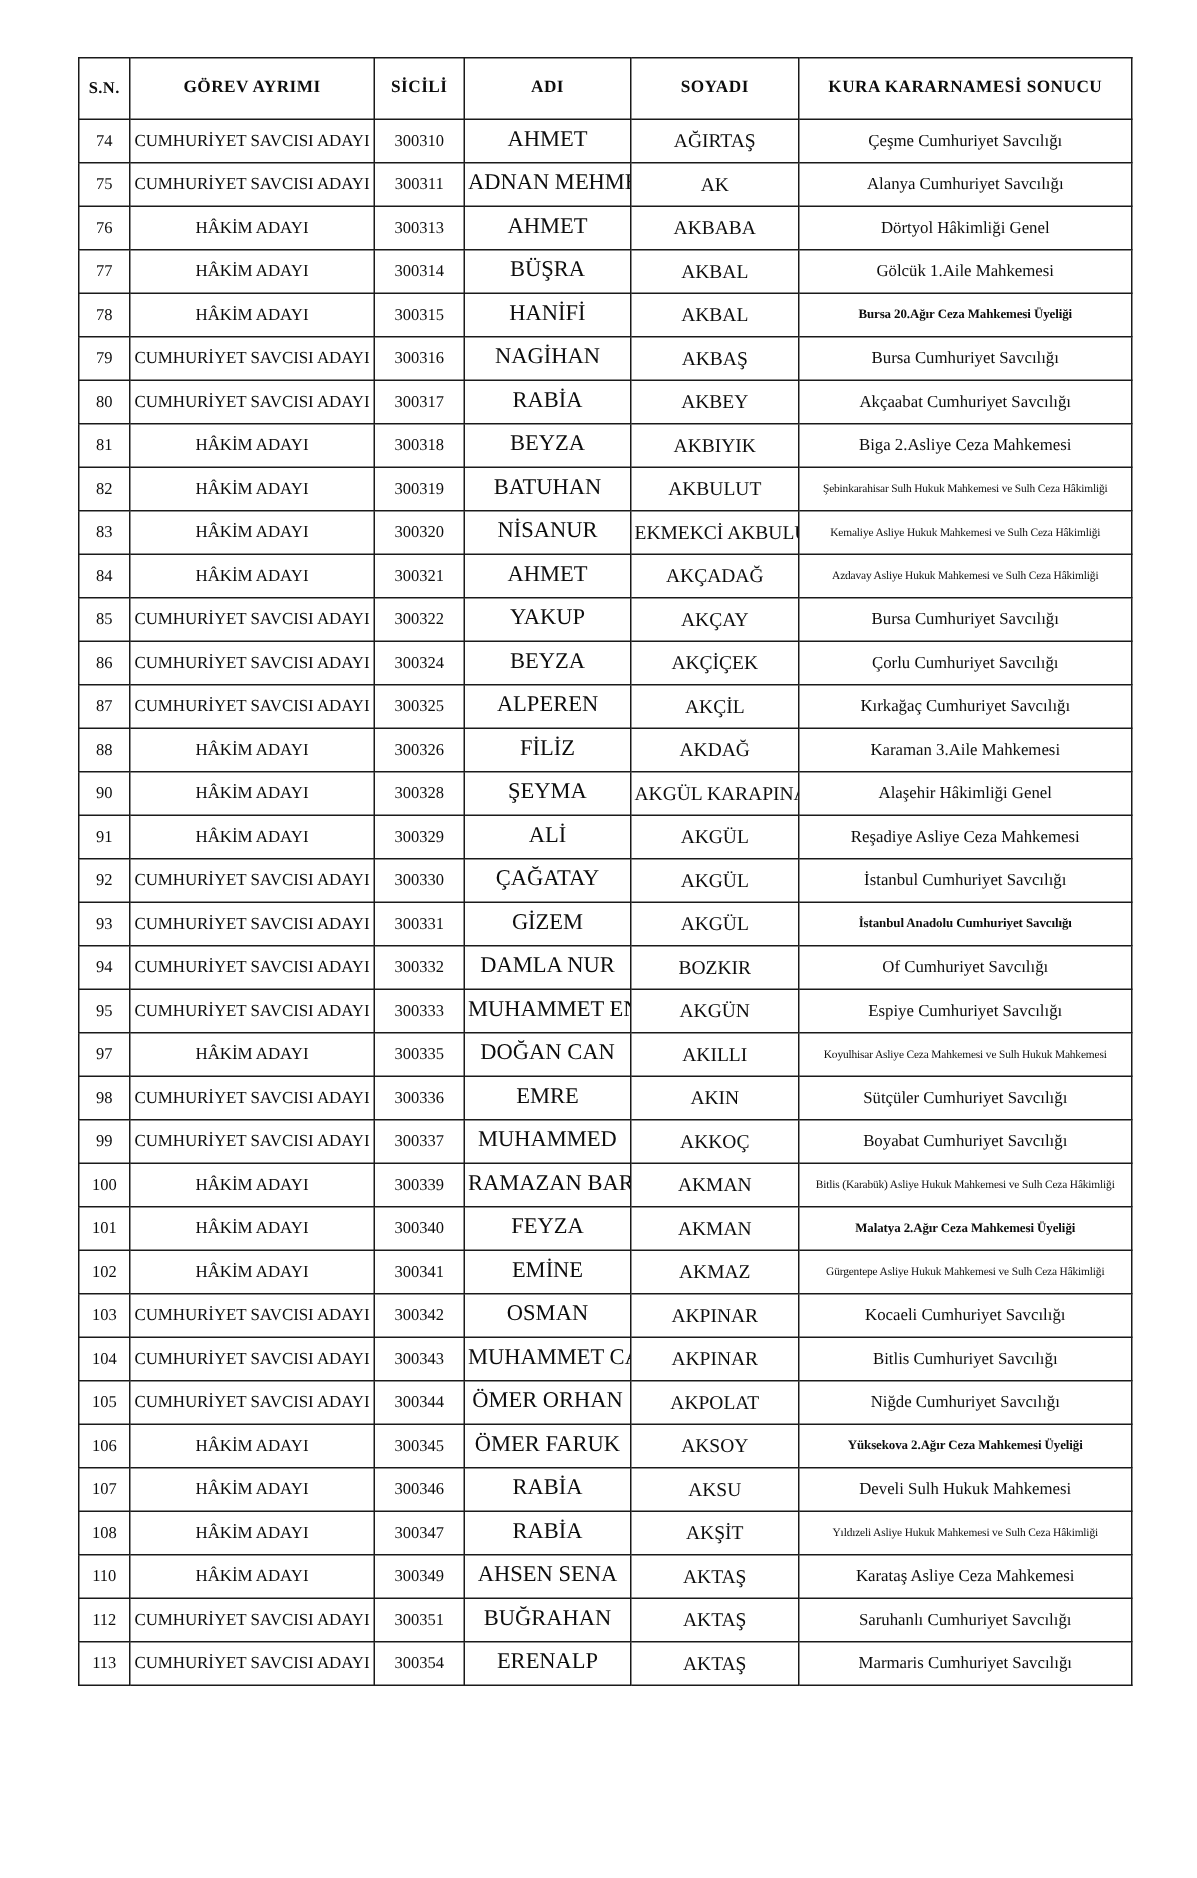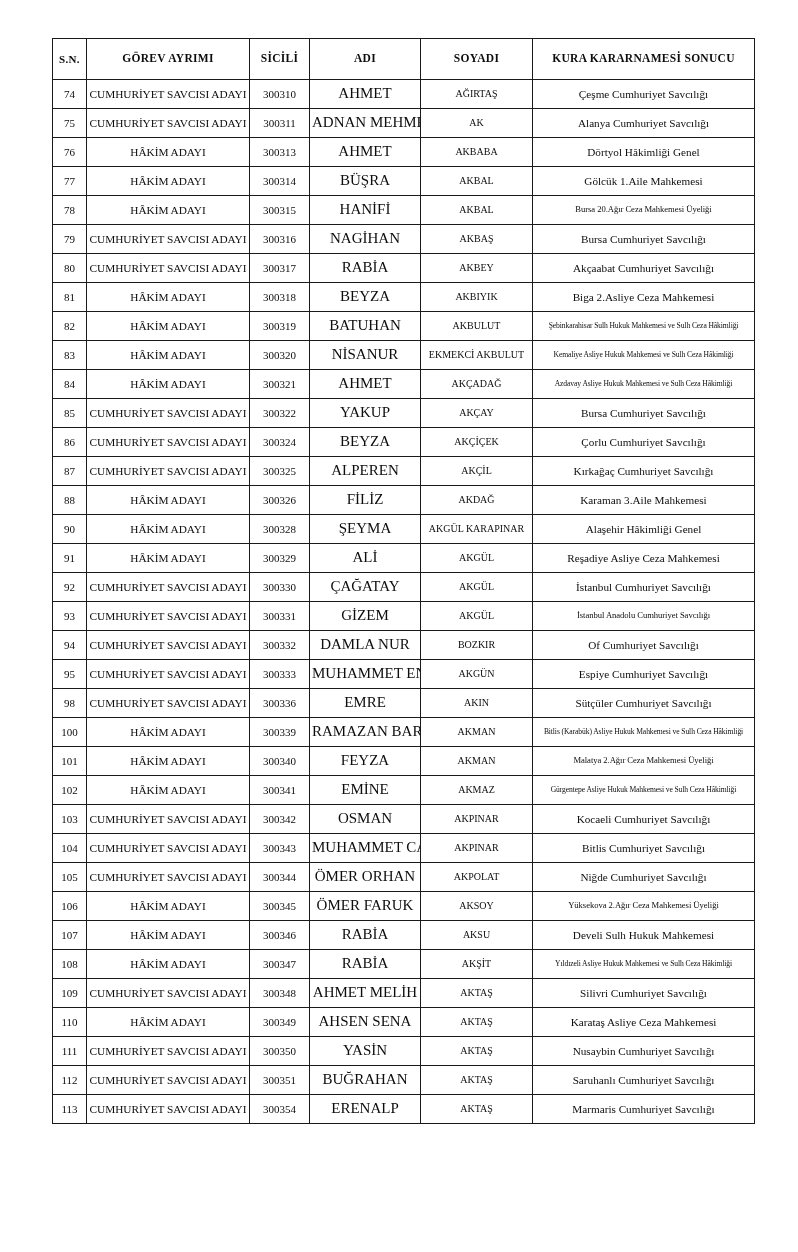--- a/index.html
+++ b/index.html
@@ -63,24 +63,24 @@
   table.kura-table thead th.h-sicil   { font-size: 11.5px; }
   table.kura-table tbody td {
     height: 28px;
     font-size: 11.5px;
     font-weight: normal;
   }
   table.kura-table tbody td.cell-sn     { font-size: 11px; }
   table.kura-table tbody td.cell-gorev  { font-size: 11.3px; letter-spacing: -0.05px; }
   table.kura-table tbody td.cell-sicil  { font-size: 11px; }
   table.kura-table tbody td.cell-adi    { font-size: 15px; }
-  table.kura-table tbody td.cell-soyadi { font-size: 10px; }
+  table.kura-table tbody td.cell-soyadi { font-size: 13px; }
   table.kura-table tbody td.cell-kura   { font-size: 11.2px; }
   
-  table.kura-table tbody td.cell-kura.len-long  { font-size: 8.6px; letter-spacing: -0.05px; }
+  table.kura-table tbody td.cell-kura.len-long  { font-size: 8.6px; letter-spacing: -0.05px; font-weight: bold; }
   table.kura-table tbody td.cell-kura.len-xlong { font-size: 7.6px; letter-spacing: -0.1px; }
 </style>
 </head>
 <body>
 
 <div class="page">
   <div class="table-wrap">
     <table class="kura-table">
       <colgroup>
         <col class="c-sn">
@@ -263,28 +263,44 @@
           </tr>
           <tr>
             <td class="cell-sn">95</td>
             <td class="cell-gorev">CUMHURİYET SAVCISI ADAYI</td>
             <td class="cell-sicil">300333</td>
             <td class="cell-adi">MUHAMMET ENES</td>
             <td class="cell-soyadi">AKGÜN</td>
             <td class="cell-kura">Espiye Cumhuriyet Savcılığı</td>
           </tr>
           <tr>
+            <td class="cell-sn">97</td>
+            <td class="cell-gorev">HÂKİM ADAYI</td>
+            <td class="cell-sicil">300335</td>
+            <td class="cell-adi">DOĞAN CAN</td>
+            <td class="cell-soyadi">AKILLI</td>
+            <td class="cell-kura len-xlong">Koyulhisar Asliye Ceza Mahkemesi ve Sulh Hukuk Mahkemesi</td>
+          </tr>
+          <tr>
             <td class="cell-sn">98</td>
             <td class="cell-gorev">CUMHURİYET SAVCISI ADAYI</td>
             <td class="cell-sicil">300336</td>
             <td class="cell-adi">EMRE</td>
             <td class="cell-soyadi">AKIN</td>
             <td class="cell-kura">Sütçüler Cumhuriyet Savcılığı</td>
           </tr>
           <tr>
+            <td class="cell-sn">99</td>
+            <td class="cell-gorev">CUMHURİYET SAVCISI ADAYI</td>
+            <td class="cell-sicil">300337</td>
+            <td class="cell-adi">MUHAMMED</td>
+            <td class="cell-soyadi">AKKOÇ</td>
+            <td class="cell-kura">Boyabat Cumhuriyet Savcılığı</td>
+          </tr>
+          <tr>
             <td class="cell-sn">100</td>
             <td class="cell-gorev">HÂKİM ADAYI</td>
             <td class="cell-sicil">300339</td>
             <td class="cell-adi">RAMAZAN BARIŞ</td>
             <td class="cell-soyadi">AKMAN</td>
             <td class="cell-kura len-xlong">Bitlis (Karabük) Asliye Hukuk Mahkemesi ve Sulh Ceza Hâkimliği</td>
           </tr>
           <tr>
             <td class="cell-sn">101</td>
             <td class="cell-gorev">HÂKİM ADAYI</td>
@@ -343,42 +359,26 @@
           </tr>
           <tr>
             <td class="cell-sn">108</td>
             <td class="cell-gorev">HÂKİM ADAYI</td>
             <td class="cell-sicil">300347</td>
             <td class="cell-adi">RABİA</td>
             <td class="cell-soyadi">AKŞİT</td>
             <td class="cell-kura len-xlong">Yıldızeli Asliye Hukuk Mahkemesi ve Sulh Ceza Hâkimliği</td>
           </tr>
           <tr>
-            <td class="cell-sn">109</td>
-            <td class="cell-gorev">CUMHURİYET SAVCISI ADAYI</td>
-            <td class="cell-sicil">300348</td>
-            <td class="cell-adi">AHMET MELİH</td>
-            <td class="cell-soyadi">AKTAŞ</td>
-            <td class="cell-kura">Silivri Cumhuriyet Savcılığı</td>
-          </tr>
-          <tr>
             <td class="cell-sn">110</td>
             <td class="cell-gorev">HÂKİM ADAYI</td>
             <td class="cell-sicil">300349</td>
             <td class="cell-adi">AHSEN SENA</td>
             <td class="cell-soyadi">AKTAŞ</td>
             <td class="cell-kura">Karataş Asliye Ceza Mahkemesi</td>
-          </tr>
-          <tr>
-            <td class="cell-sn">111</td>
-            <td class="cell-gorev">CUMHURİYET SAVCISI ADAYI</td>
-            <td class="cell-sicil">300350</td>
-            <td class="cell-adi">YASİN</td>
-            <td class="cell-soyadi">AKTAŞ</td>
-            <td class="cell-kura">Nusaybin Cumhuriyet Savcılığı</td>
           </tr>
           <tr>
             <td class="cell-sn">112</td>
             <td class="cell-gorev">CUMHURİYET SAVCISI ADAYI</td>
             <td class="cell-sicil">300351</td>
             <td class="cell-adi">BUĞRAHAN</td>
             <td class="cell-soyadi">AKTAŞ</td>
             <td class="cell-kura">Saruhanlı Cumhuriyet Savcılığı</td>
           </tr>
           <tr>

